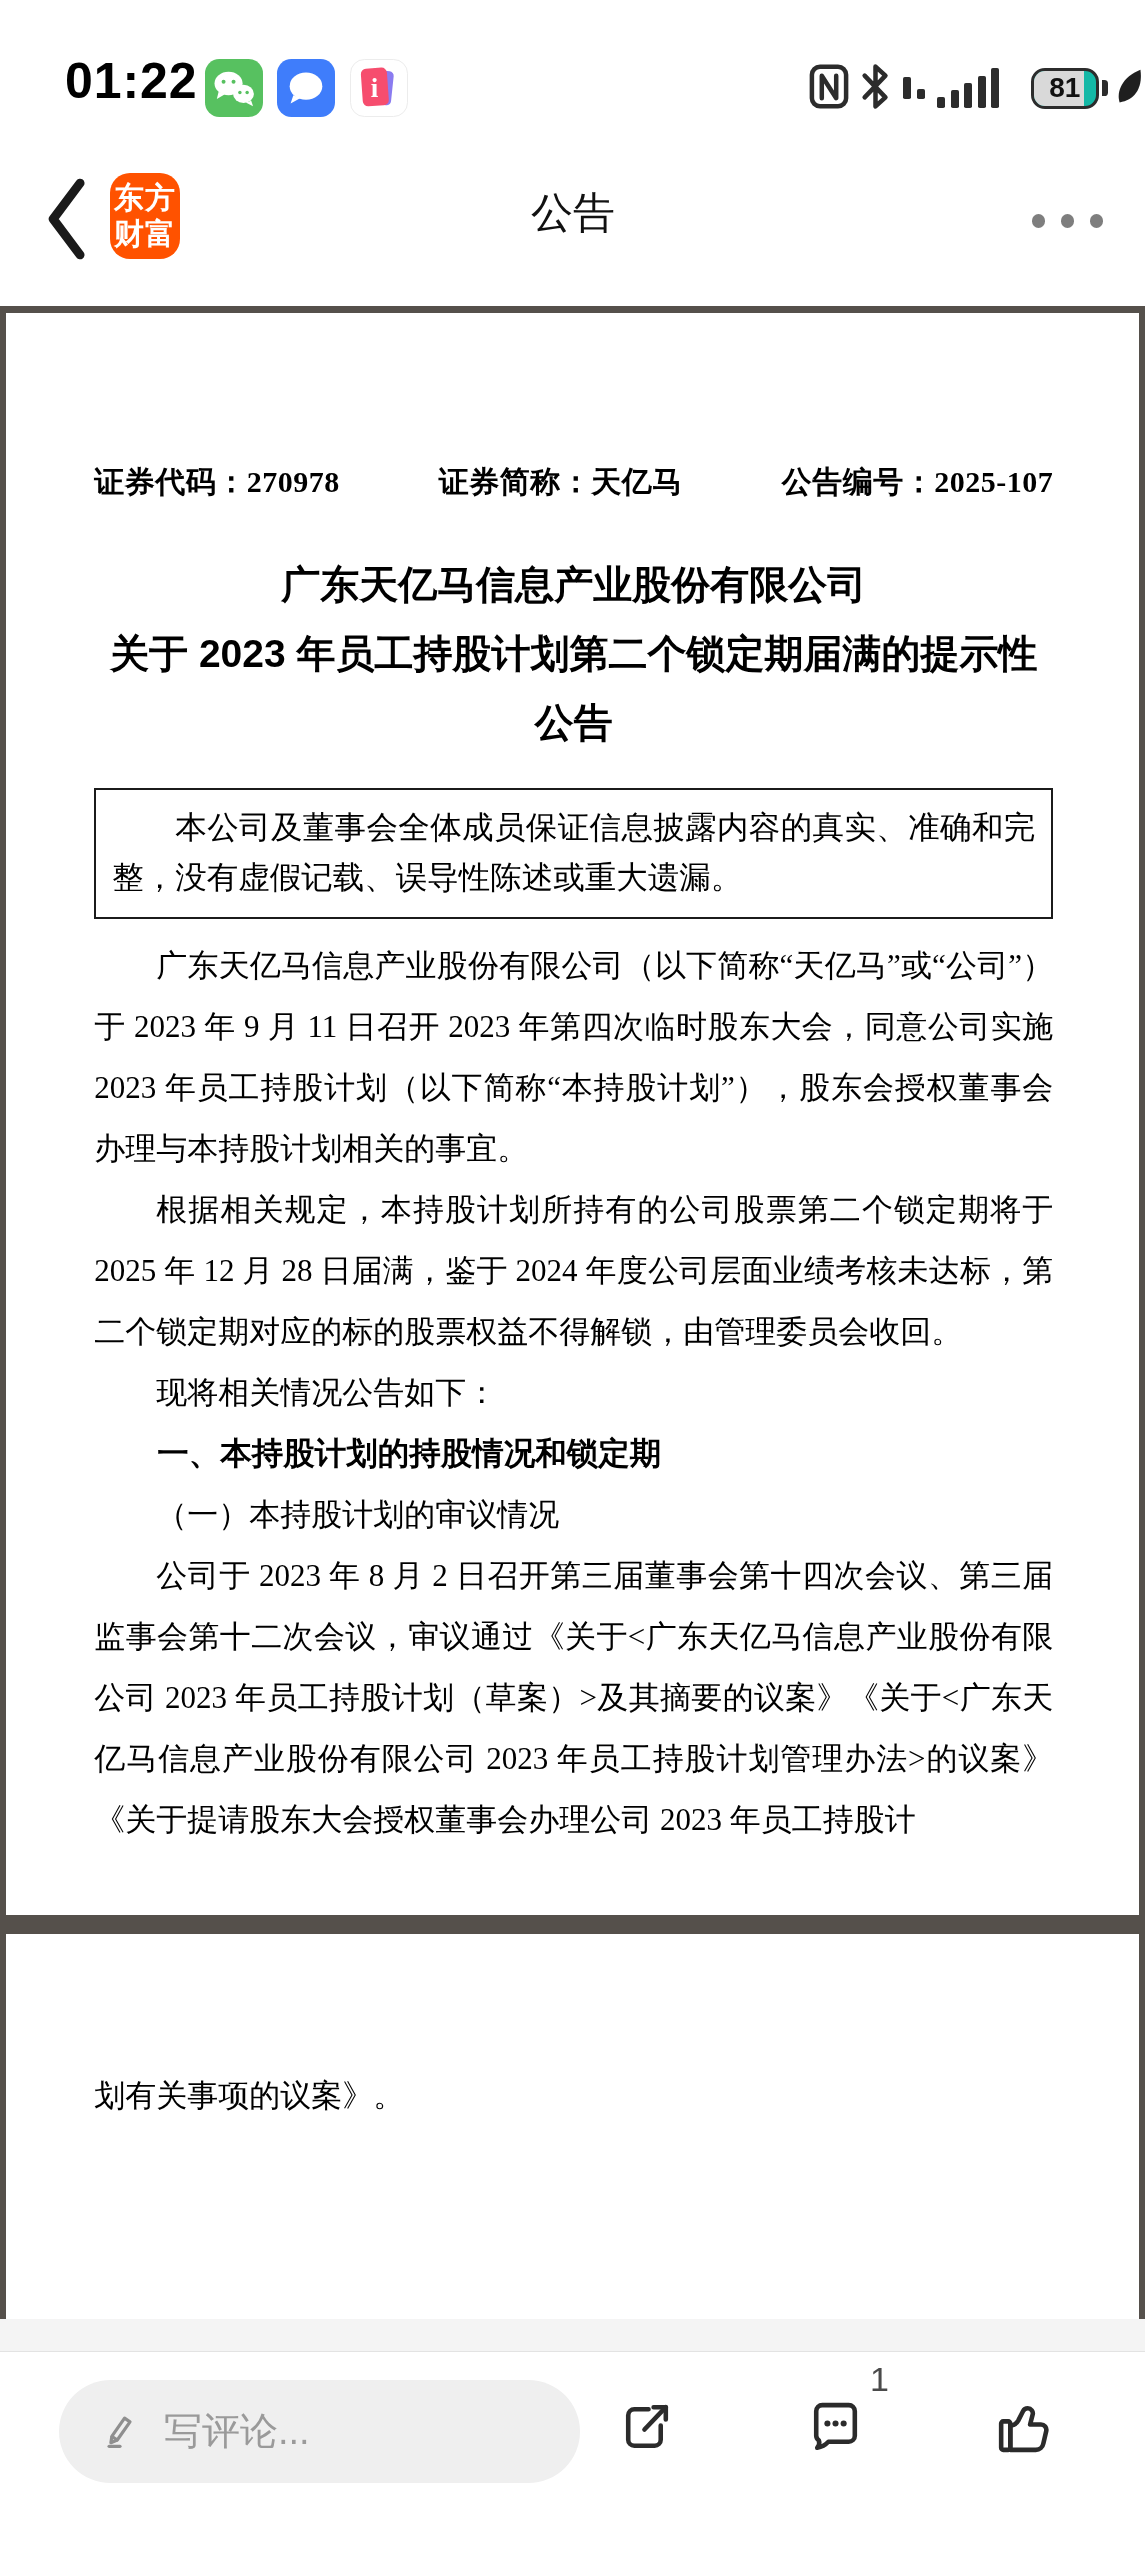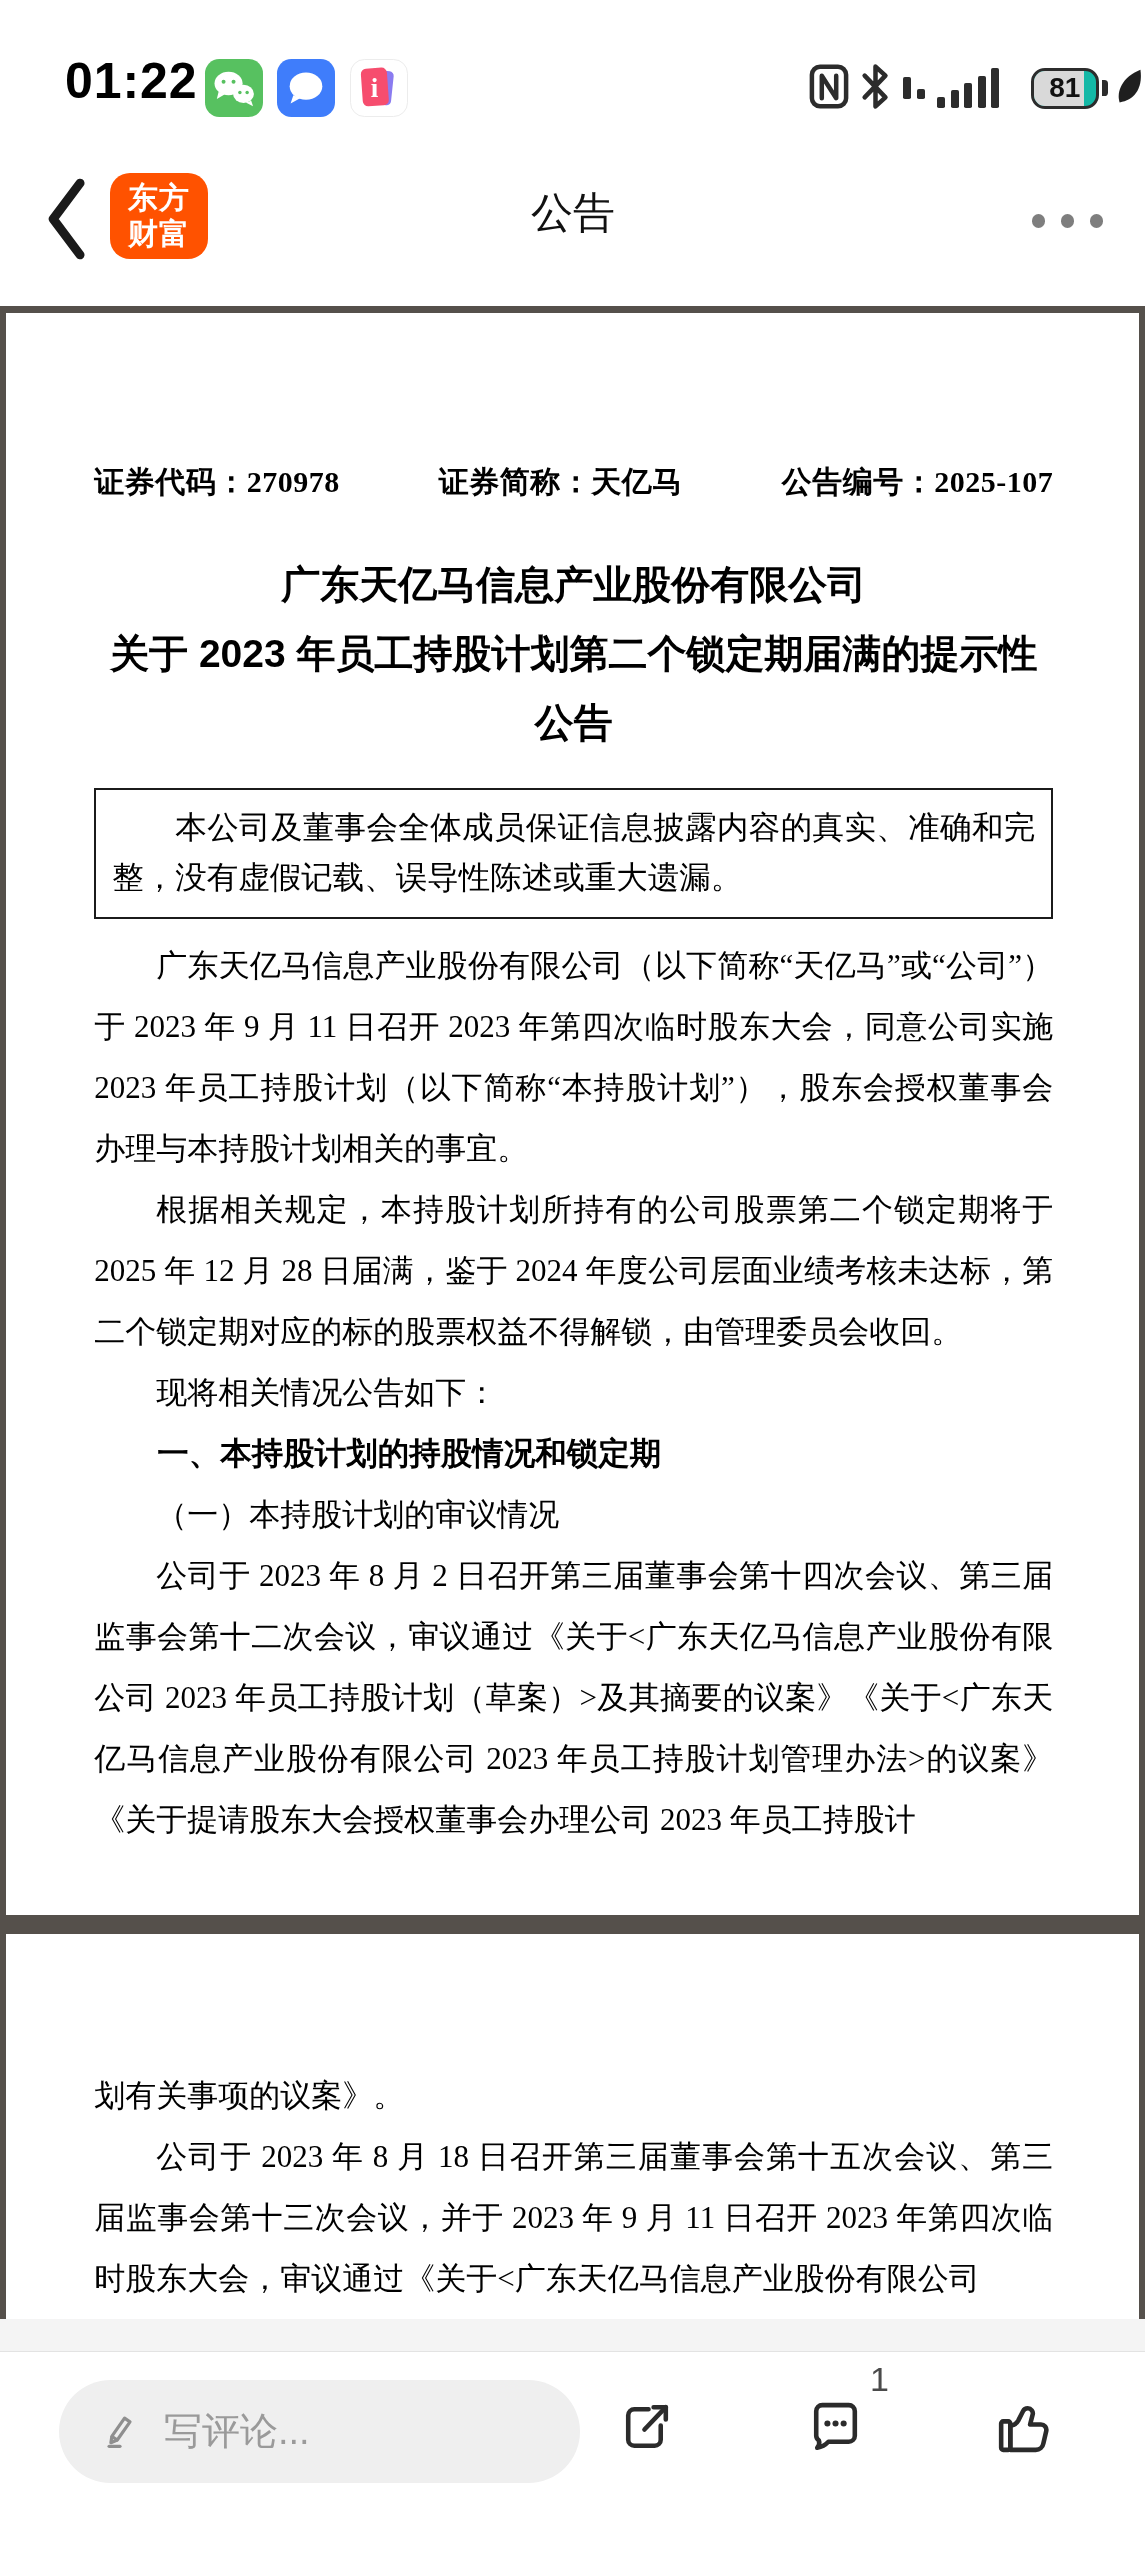--- a/index.html
+++ b/index.html
@@ -18,21 +18,21 @@
   .sb-right { position:absolute; right:0; top:63px; left:809px; height:50px; display:flex; align-items:center; }
   .sig-group { display:flex; align-items:flex-end; gap:5.4px; margin-left:12.6px; }
   .sig-bar { width:8px; background:#2c2c2c; border-radius:1.8px; }
   .battery { position:relative; margin-left:32px; width:74px; height:41px; border:3.6px solid #2c2c2c; border-radius:14px; background:#14b8a6; overflow:hidden; }
   .battery-fill { position:absolute; left:0; top:0; bottom:0; width:81%; background:#d9d9d9; }
   .battery-num { position:absolute; inset:0; display:flex; align-items:center; justify-content:center; font-size:28px; font-weight:700; color:#111; }
   .battery-nub { width:6.3px; height:15.3px; background:#2c2c2c; border-radius:0 3.6px 3.6px 0; margin-left:3.6px; }
   
   .nav-bar { position:absolute; left:0; top:135px; width:1146px; height:171px; background:#fff; }
   .back-btn { position:absolute; left:36px; top:34px; width:63px; height:99px; display:flex; align-items:center; justify-content:center; }
-  .em-logo { position:absolute; left:110px; top:38px; width:98px; height:86px; border-radius:20px; background:#ff5200;
+  .em-logo { position:absolute; left:110px; top:38px; width:70px; height:86px; border-radius:20px; background:#ff5200;
     display:flex; flex-direction:column; align-items:center; justify-content:center; }
   .em-logo span { color:#fff; font-size:30px; font-weight:700; line-height:36px; letter-spacing:0.9px; }
   .nav-title { position:absolute; left:0; right:0; top:50px; text-align:center; font-size:42px; color:#111; font-weight:400; }
   .nav-more { position:absolute; right:43px; top:79px; display:flex; gap:15.3px; }
   .nav-more i { width:13.5px; height:13.5px; border-radius:50%; background:#7e7e7e; }
   
   .viewer { position:absolute; left:0; top:306px; width:1146px; height:2013px; background:#55504b; }
   .page { position:absolute; left:6.3px; width:1133px; background:#fff; overflow:hidden;
     font-family:"Liberation Serif", serif; color:#000; }
   .page1 { top:7.2px; height:1602px; padding:149px 86px 0 88px; }
@@ -163,21 +163,20 @@
       <p class="doc-body indent mt">广东天亿马信息产业股份有限公司（以下简称“天亿马”或“公司”）于 2023 年 9 月 11 日召开 2023 年第四次临时股东大会，同意公司实施 2023 年员工持股计划（以下简称“本持股计划”），股东会授权董事会办理与本持股计划相关的事宜。</p>
       <p class="doc-body indent">根据相关规定，本持股计划所持有的公司股票第二个锁定期将于 2025 年 12 月 28 日届满，鉴于 2024 年度公司层面业绩考核未达标，第二个锁定期对应的标的股票权益不得解锁，由管理委员会收回。</p>
       <p class="doc-body indent">现将相关情况公告如下：</p>
       <p class="doc-h">一、本持股计划的持股情况和锁定期</p>
       <p class="doc-body indent">（一）本持股计划的审议情况</p>
       <p class="doc-body indent">公司于 2023 年 8 月 2 日召开第三届董事会第十四次会议、第三届监事会第十二次会议，审议通过《关于&lt;广东天亿马信息产业股份有限公司 2023 年员工持股计划（草案）&gt;及其摘要的议案》《关于&lt;广东天亿马信息产业股份有限公司 2023 年员工持股计划管理办法&gt;的议案》《关于提请股东大会授权董事会办理公司 2023 年员工持股计</p>
     </section>
 
     <section class="page page2">
       <p class="doc-body">划有关事项的议案》。</p>
-      <p class="doc-body indent">公司于 2023 年 8 月 18 日召开第三届董事会第十五次会议、第三届监事会第十三次会议，并于 2023 年 9 月 11 日召开 2023 年第四次临时股东大会，审议通过《关于&lt;广东天亿马信息产业股份有限公司</p>
     </section>
 
   </div>
 
   <div class="toolbar-gap"></div>
   <div class="bottom-bar">
 
     <div class="comment-pill">
       <span>
         <svg width="40" height="40" viewBox="0 0 44 44">

